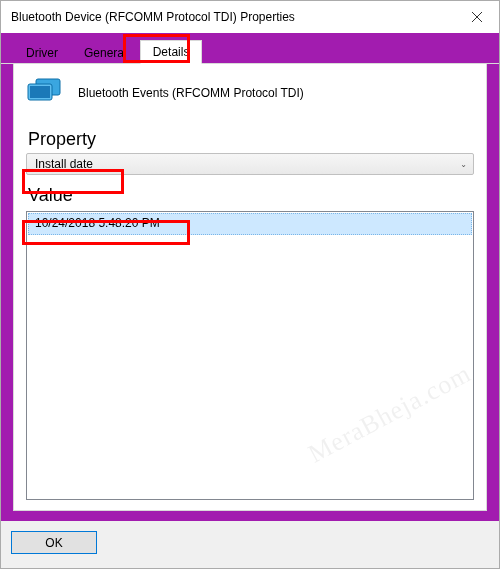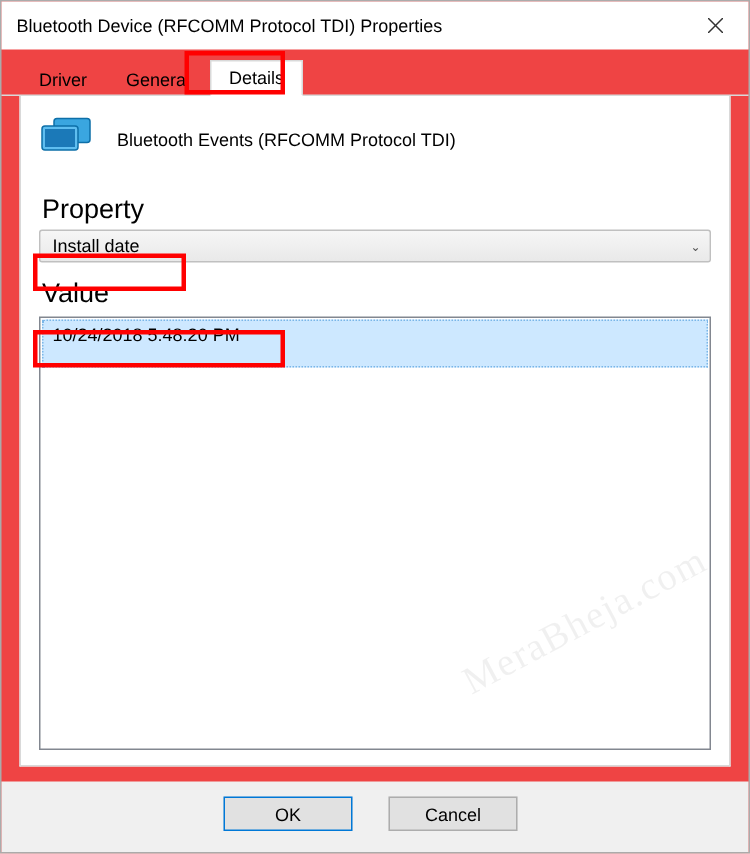--- a/index.html
+++ b/index.html
@@ -10,21 +10,21 @@
     height: 569px;
     font-family: 'Segoe UI', Tahoma, sans-serif;
     font-size: 12px;
     background: #f0f0f0;
     overflow: hidden;
     position: relative;
   }
   .window {
     width: 500px;
     height: 569px;
-    background: #ef4444;
+    background: #a21caf;
     border: 1px solid #ababab;
     box-shadow: 0 4px 18px rgba(0,0,0,0.25);
     display: flex;
     flex-direction: column;
   }
   .titlebar {
     display: flex;
     align-items: center;
     height: 32px;
     padding: 0 0 0 10px;
@@ -114,32 +114,32 @@
   }
   .value-box {
     flex: 1;
     border: 1px solid #828790;
     background: #ffffff;
     margin-top: 2px;
     min-height: 240px;
     padding: 0;
   }
   .value-item {
-    height: 32px;
+    height: 22px;
     line-height: 18px;
     padding: 0 6px;
     font-size: 12px;
     color: #000;
     background: #cde8ff;
     border: 1px dotted #7ab6e8;
     margin: 1px;
   }
   .button-bar {
     display: flex;
-    justify-content: center;
+    justify-content: space-between;
     gap: 24px;
     padding: 10px 16px 14px 10px;
     background: #f0f0f0;
   }
   .btn {
     width: 86px;
     height: 23px;
     font-size: 12px;
     font-family: inherit;
     color: #000;
@@ -217,21 +217,20 @@
 
     <div class="section-label" style="margin-top:10px;">Value</div>
     <div class="value-box">
       <div class="value-item">10/24/2018 5:48:20 PM</div>
     </div>
 
   </div>
 
   <div class="button-bar">
     <button class="btn default">OK</button>
-    <button class="btn">Cancel</button>
   </div>
 
 </div>
 
 <div class="hl hl-tabs"></div>
 <div class="hl hl-drop"></div>
 <div class="hl hl-value"></div>
 
 <div class="watermark">MeraBheja.com</div>
 

